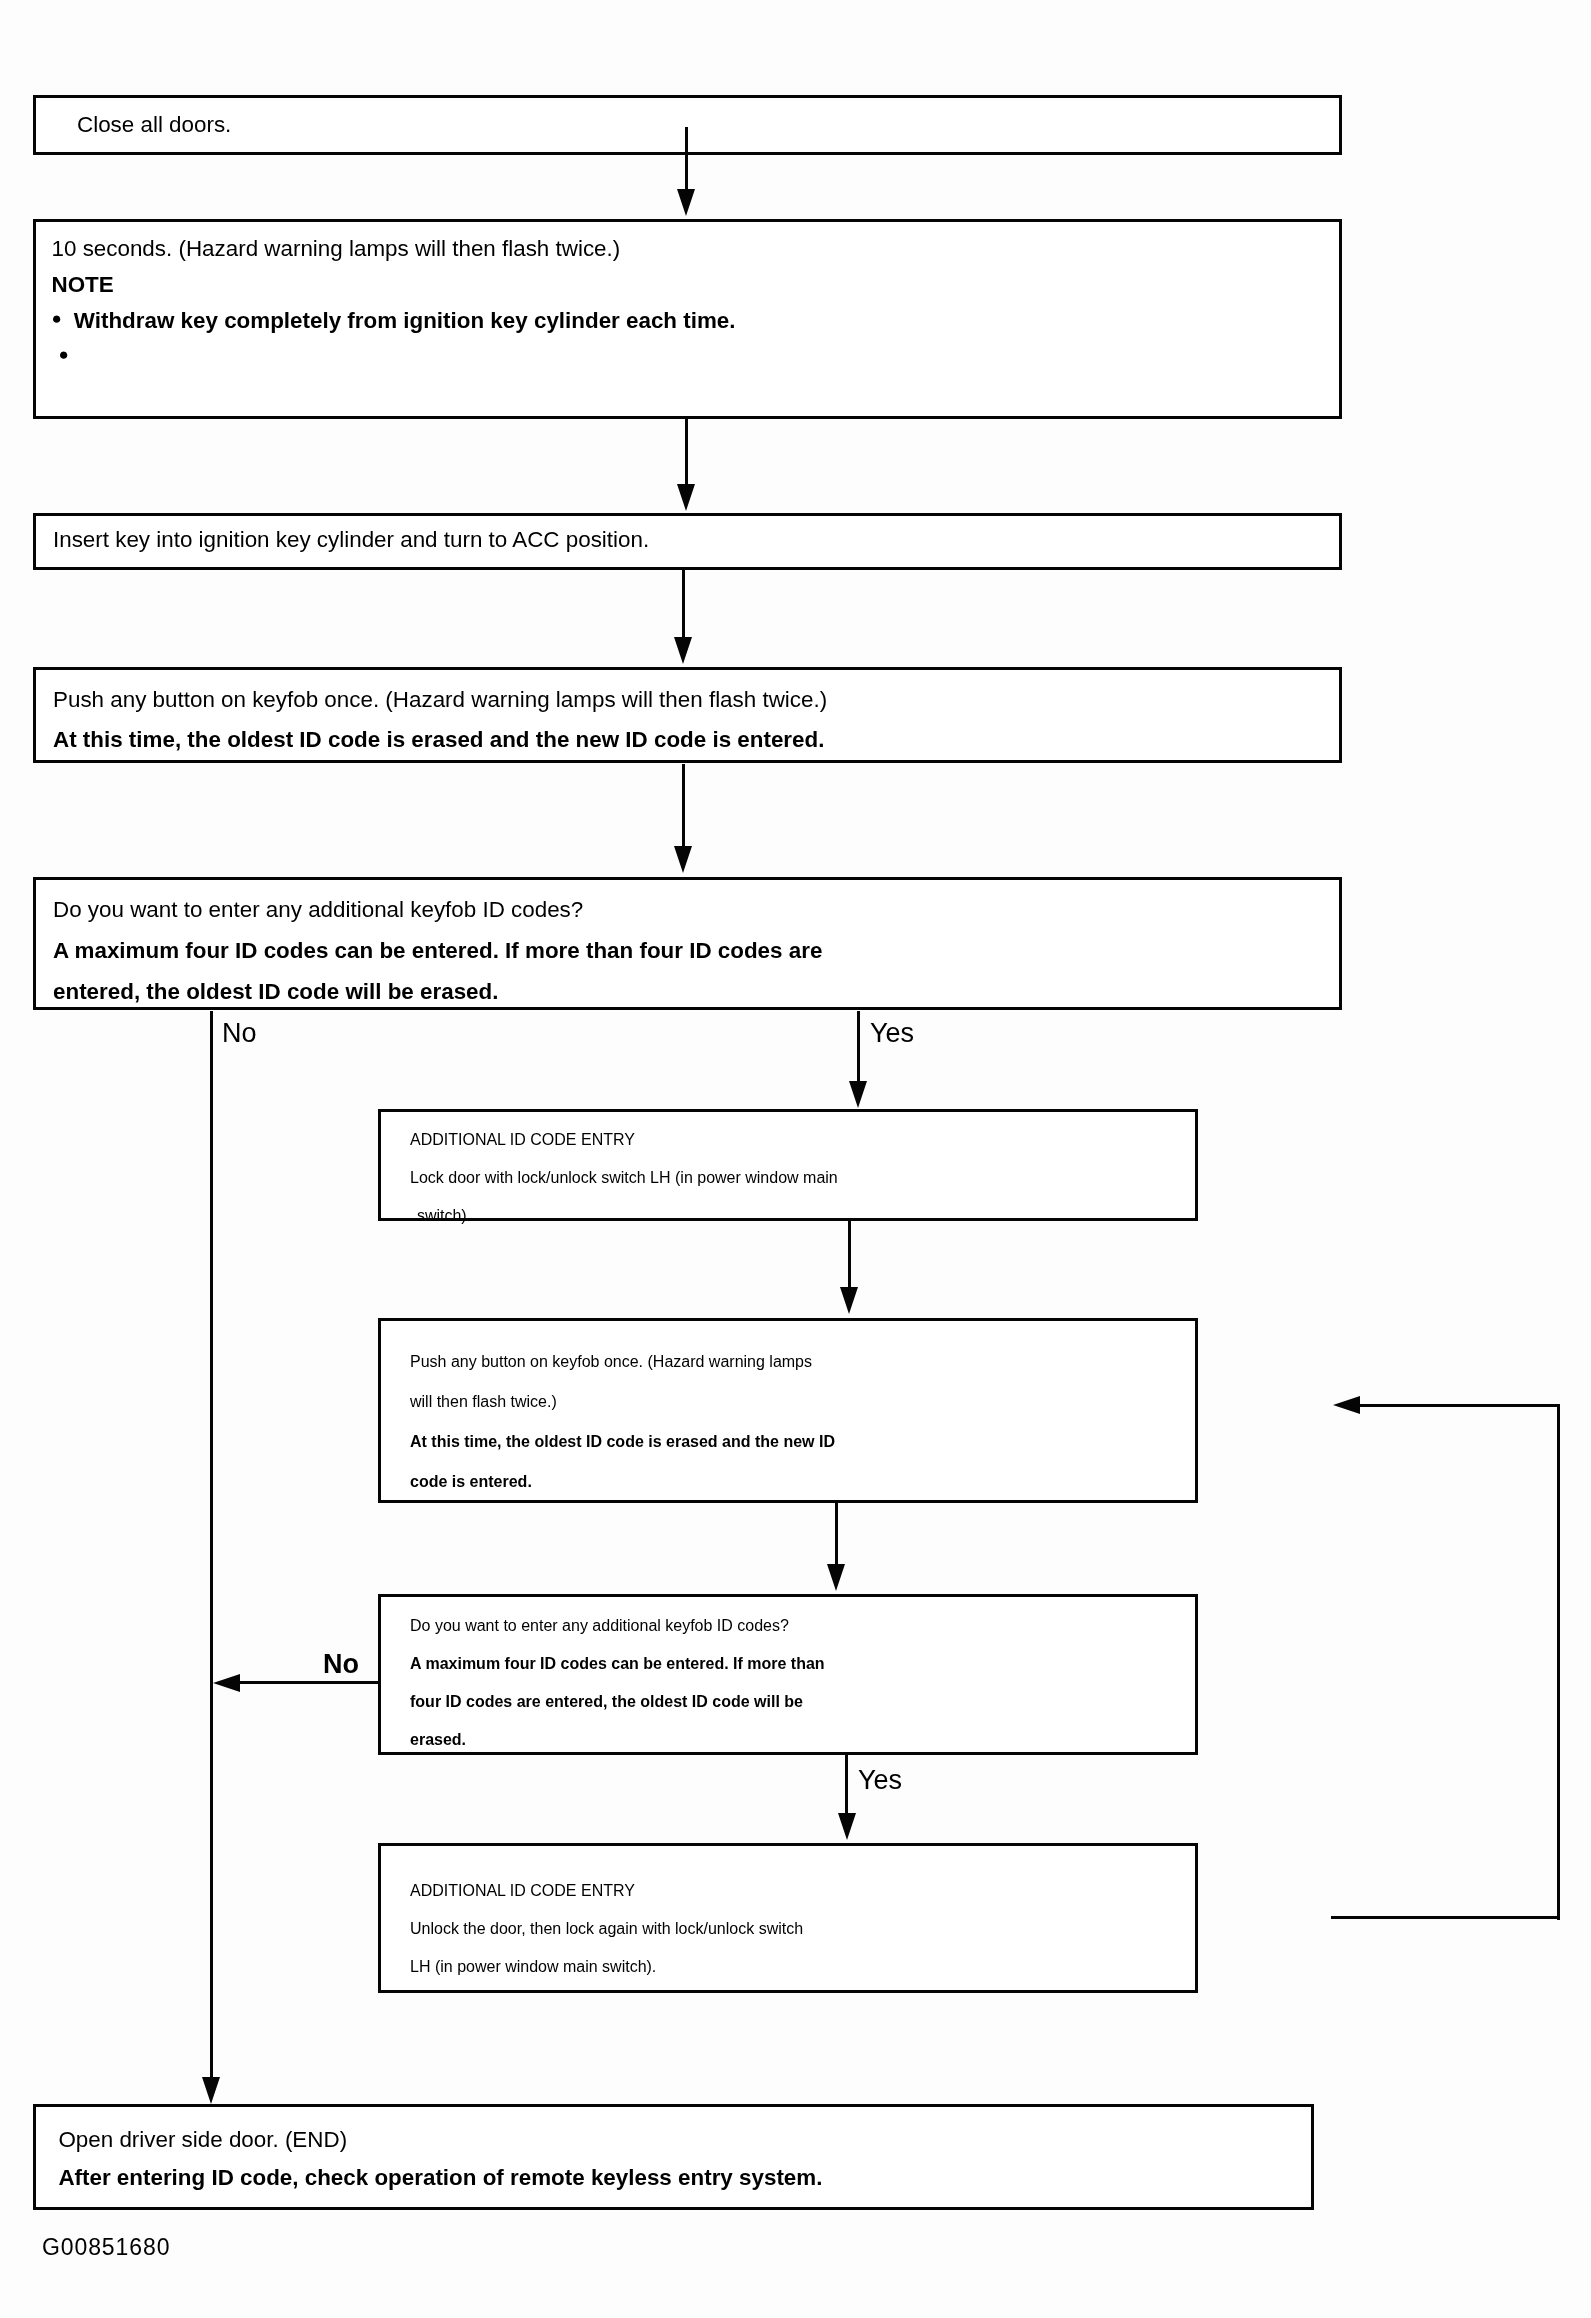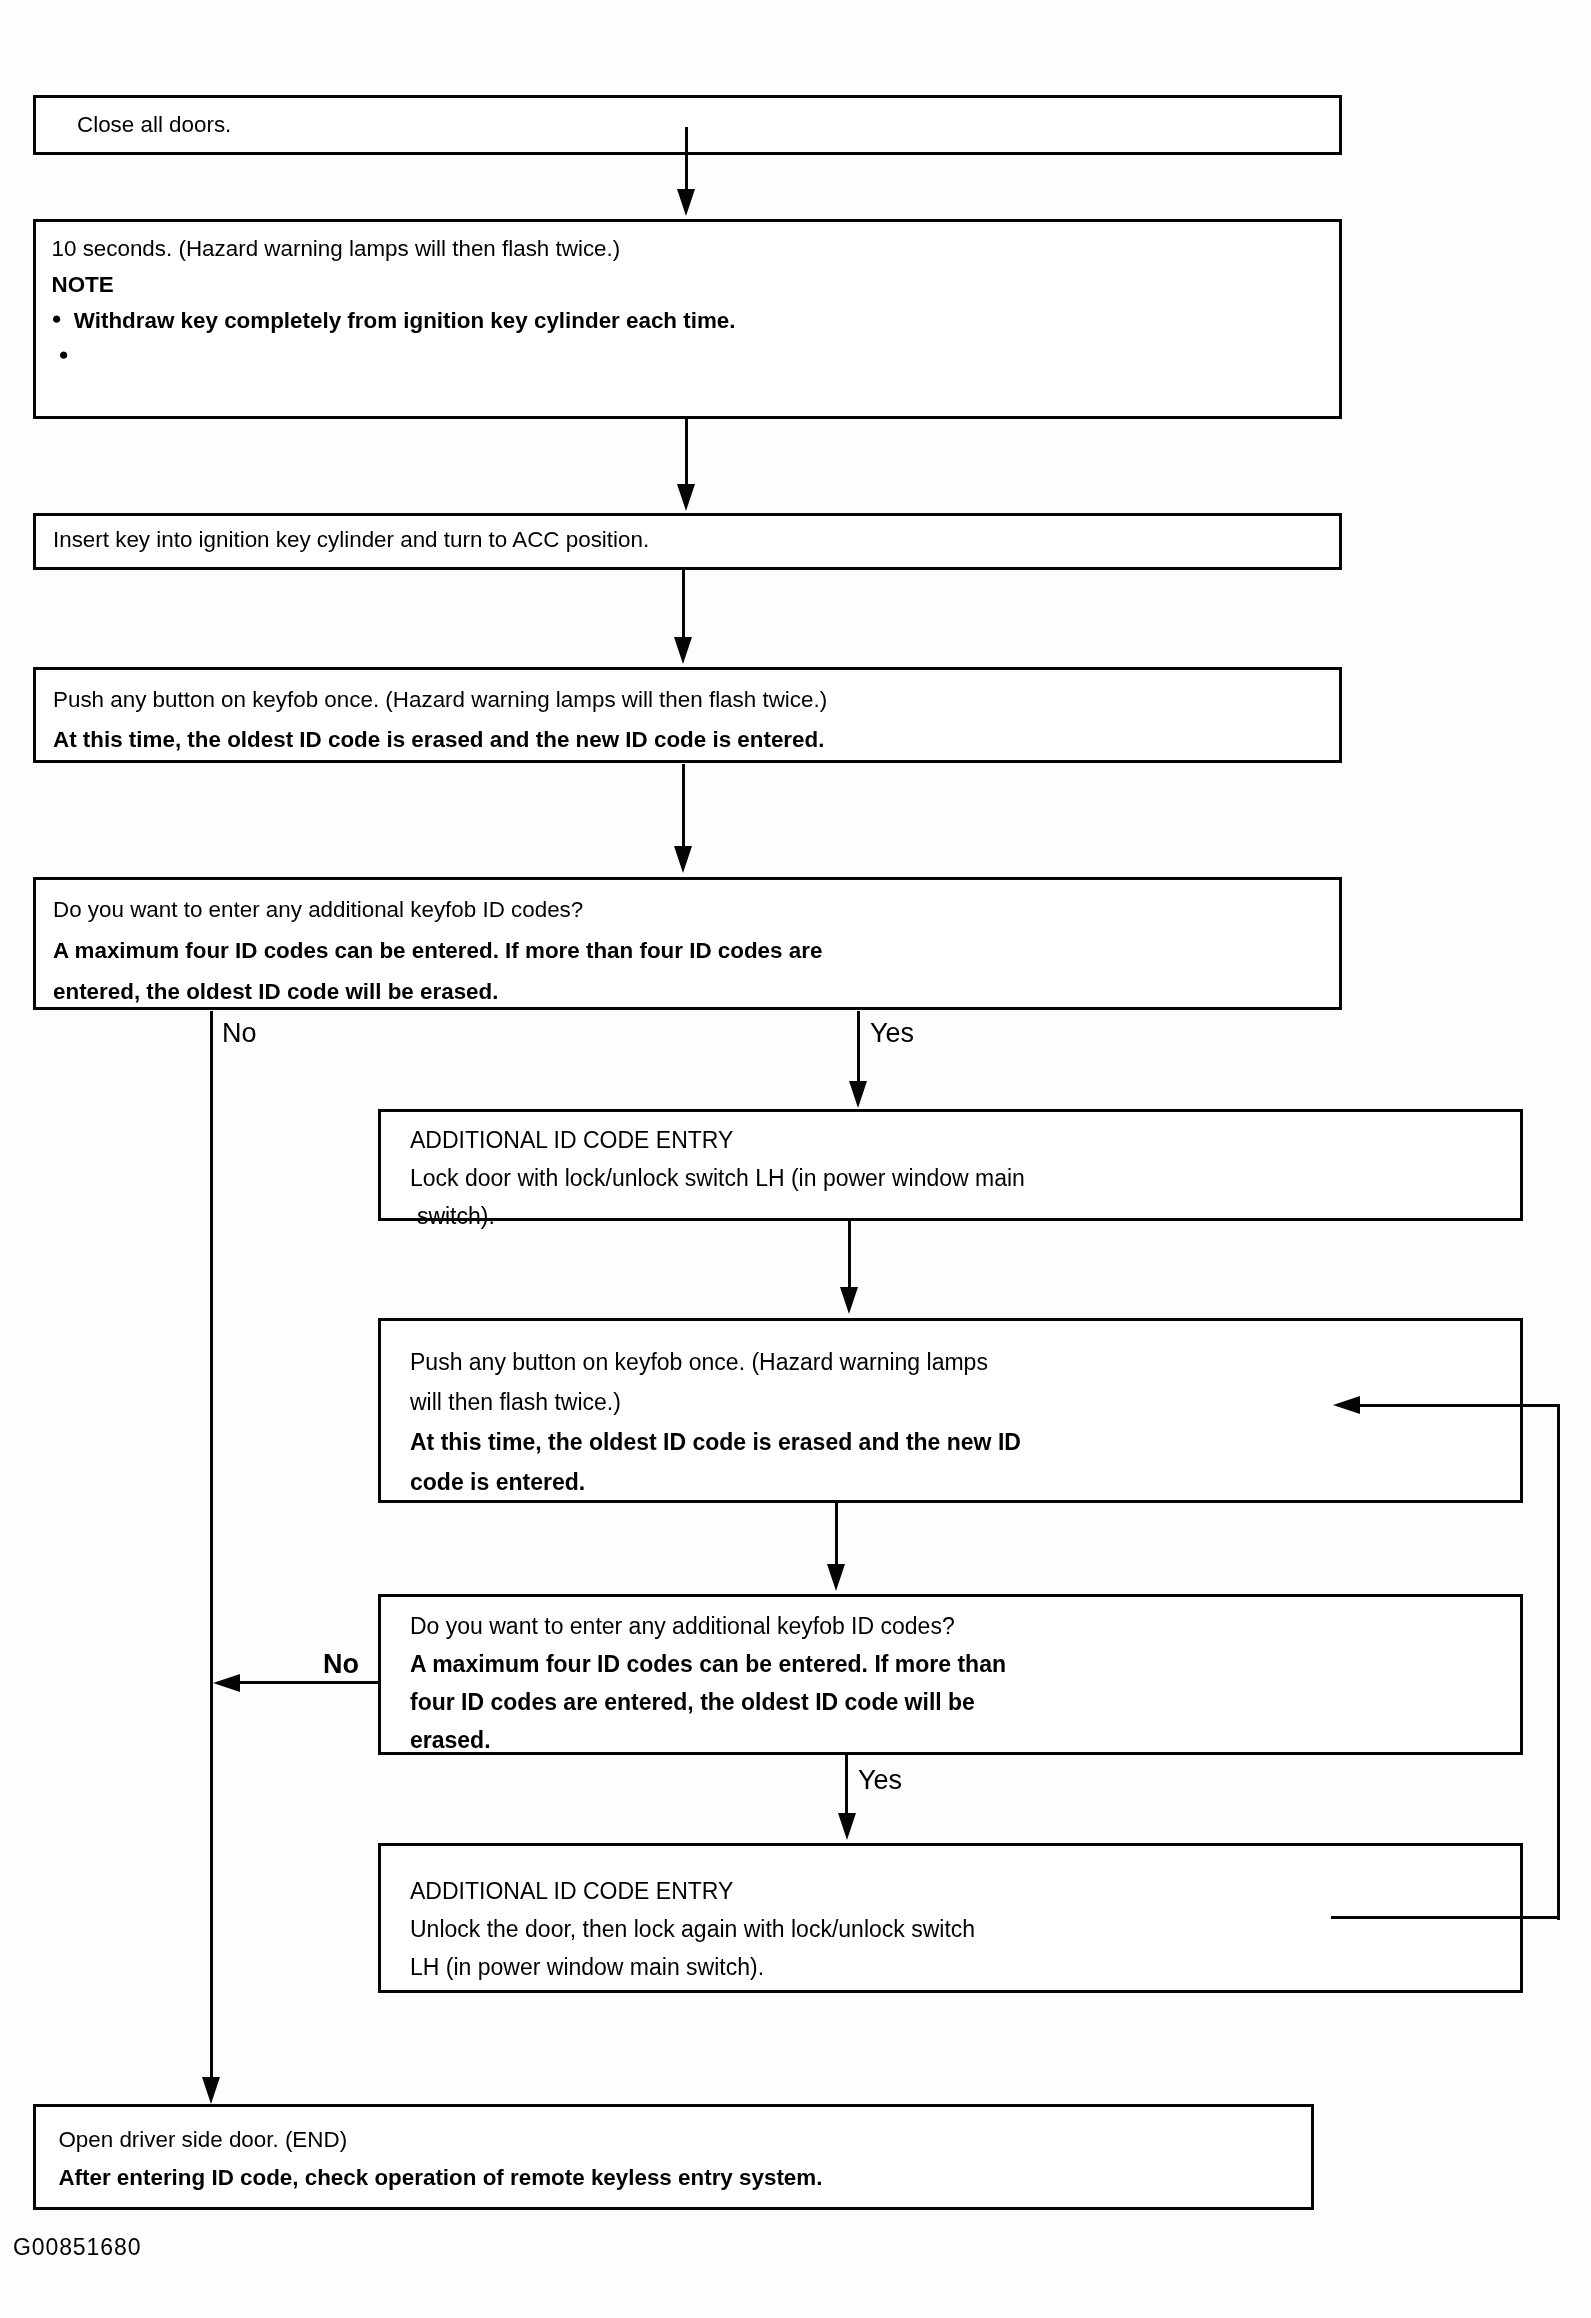--- a/index.html
+++ b/index.html
@@ -11,39 +11,39 @@
     color:#000;
     overflow:hidden;
   }
   .box{
     position:absolute;
     box-sizing:border-box;
     border:3.4px solid #050505;
     background:#fff;
   }
   .box.wide{left:33px;width:1309px;font-size:22.4px;}
-  .box.narrow{left:378px;width:1145px;font-size:23px;}
+  .box.narrow{left:378px;width:820px;font-size:16px;}
   .tline{white-space:nowrap;}
   .b{font-weight:bold;}
   .bullet-line{display:flex;align-items:baseline;}
   .bullet{font-size:17px;margin-right:12px;position:relative;top:-3.4px;}
   .ind{padding-left:6.9px;}
 
   
   .vline{position:absolute;width:3.4px;background:#050505;}
   .hline{position:absolute;height:3.4px;background:#050505;}
   .ah-down{position:absolute;width:0;height:0;
     border-left:9.5px solid transparent;border-right:9.5px solid transparent;
     border-top:27.5px solid #050505;}
   .ah-left{position:absolute;width:0;height:0;
     border-top:9.5px solid transparent;border-bottom:9.5px solid transparent;
     border-right:27.5px solid #050505;}
   .blabel{position:absolute;font-size:27px;}
   .blabel.b{font-weight:bold;}
-  #figcode{position:absolute;left:13px;top:2234px;font-size:23px;letter-spacing:0.9px;}
+  #figcode{position:absolute;left:42px;top:2234px;font-size:23px;letter-spacing:0.9px;}
 
   
   #b1{top:67px;height:60px;padding:13.8px 17px 0 41px;margin-top:28px;}
   #b2{top:219px;height:200px;padding:8.6px 17px 0 15.5px;line-height:36px;}
   #b3{top:513px;height:57px;padding:11.2px 17px 0 17px;}
   #b4{top:667px;height:96px;padding:10.3px 17px 0 17px;line-height:40px;}
   #b5{top:877px;height:133px;padding:8.6px 17px 0 17px;line-height:41px;}
   #b6{top:1109px;height:112px;padding:8.6px 17px 0 29px;line-height:38px;}
   #b7{top:1318px;height:185px;padding:20.6px 17px 0 29px;line-height:40px;}
   #b8{top:1594px;height:161px;padding:10.3px 17px 0 29px;line-height:38px;}

